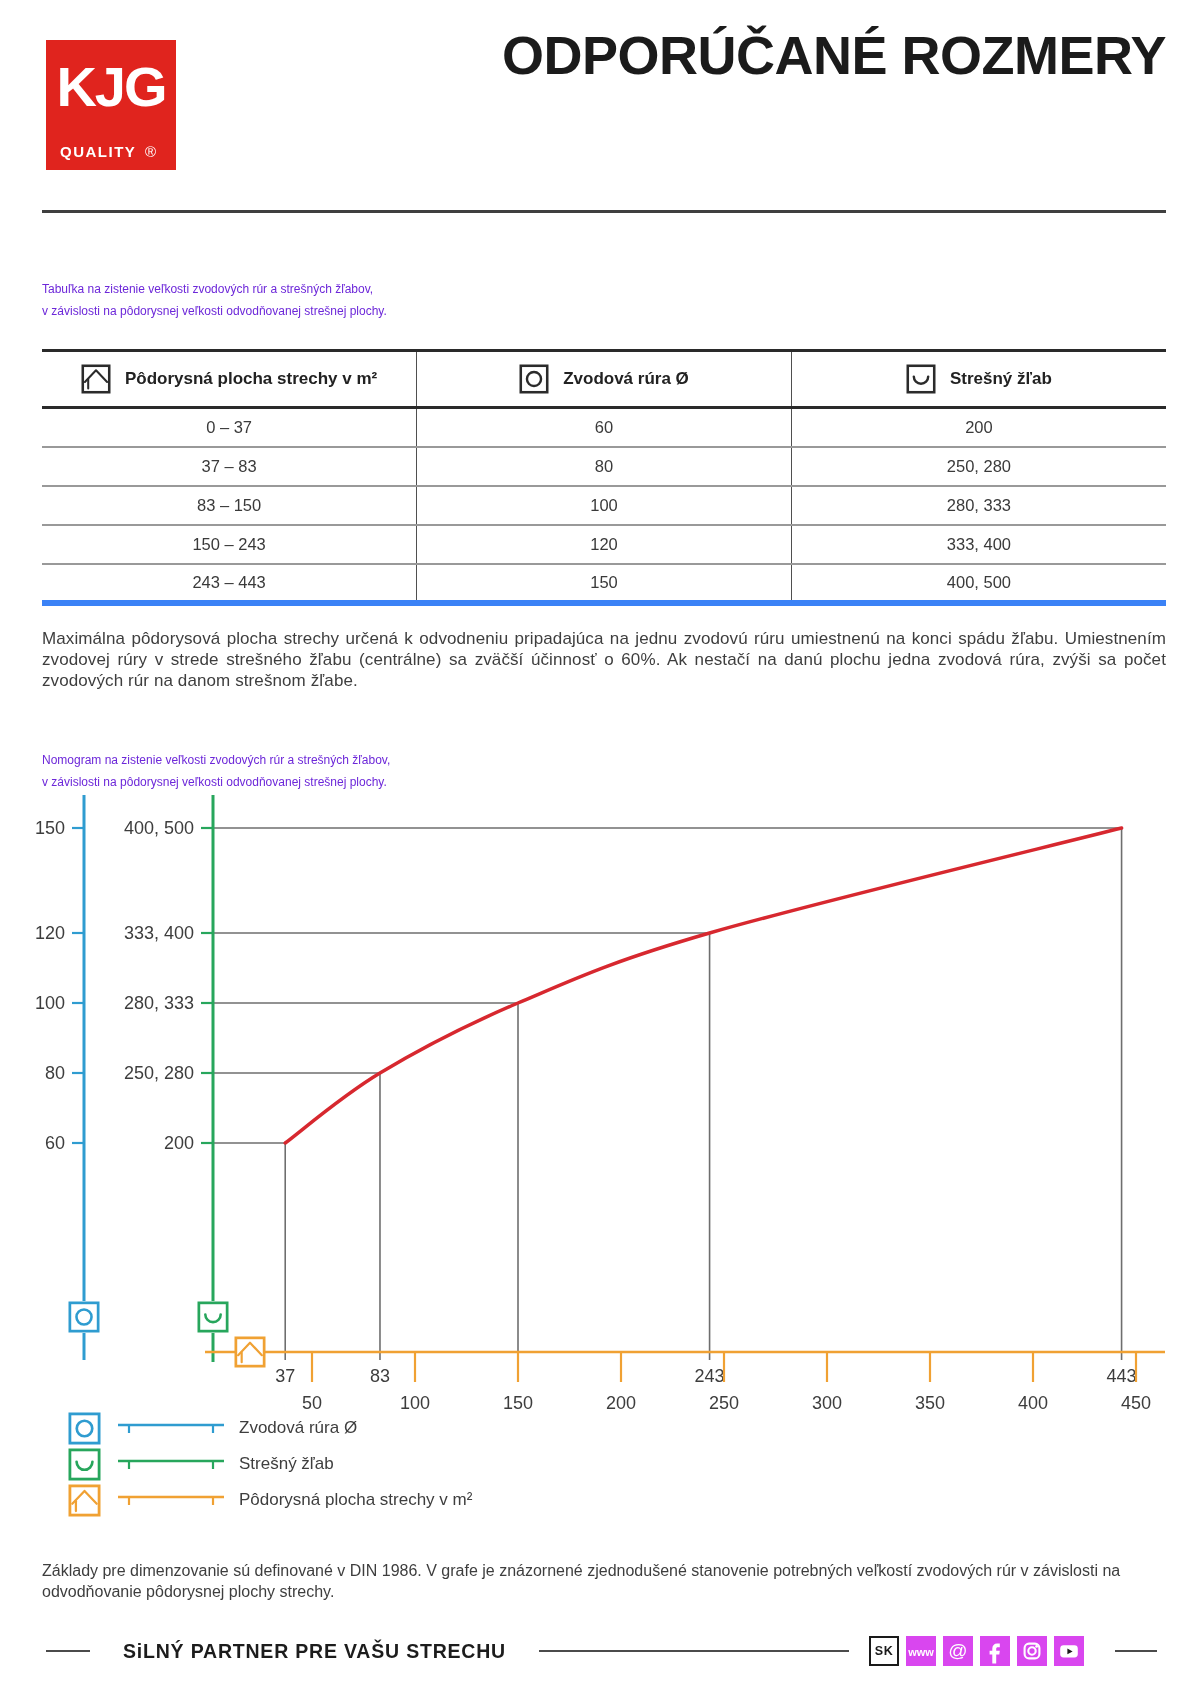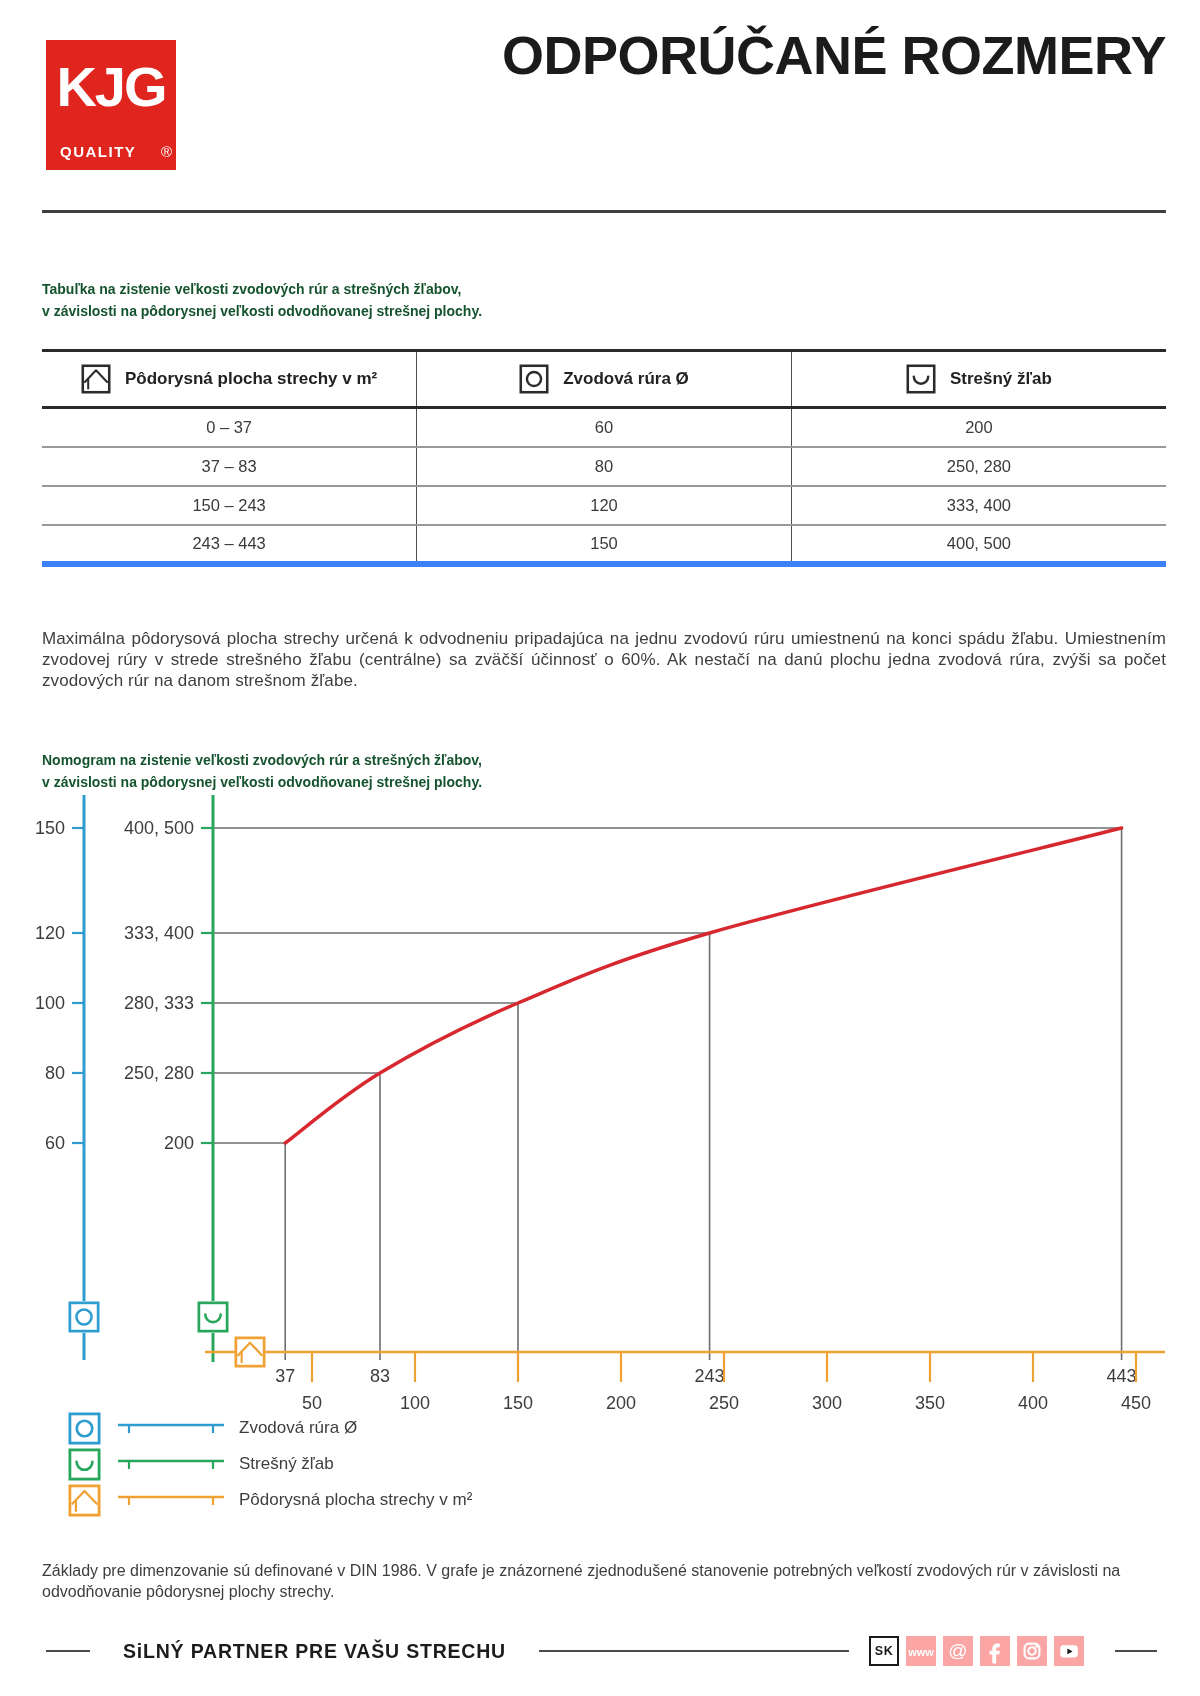--- a/index.html
+++ b/index.html
@@ -3,29 +3,29 @@
 <meta charset="utf-8">
 <style>
   html,body{margin:0;padding:0;background:#fff;}
   .page{position:relative;width:1200px;height:1696px;background:#ffffff;
         font-family:"Liberation Sans","DejaVu Sans",sans-serif;color:#3e3e3e;overflow:hidden;}
 
   
   .logo{position:absolute;left:46px;top:40px;width:130px;height:130px;background:#e0241e;
         display:flex;flex-direction:column;justify-content:space-between;}
   .logo-kjg{color:#fff;font-weight:bold;font-size:56px;letter-spacing:-2px;text-align:center;margin-top:14px;}
-  .logo-bottom{display:flex;justify-content:space-between;align-items:flex-end;padding:0 4px 10px 14px;}
+  .logo-bottom{display:flex;justify-content:space-between;align-items:flex-end;padding:0 20px 10px 14px;}
   .logo-quality{color:#fff;font-weight:bold;font-size:15px;letter-spacing:1.5px;}
   .logo-reg{color:#fff;font-size:15px;}
   .title{position:absolute;right:34px;top:22px;margin:0;text-align:right;
          font-size:54px;line-height:66px;font-weight:bold;color:#1b1b1b;letter-spacing:-0.5px;}
   .rule{position:absolute;left:42px;top:210px;width:1124px;height:3px;background:#3f3f3f;}
 
   
-  .sec-heading{position:absolute;left:42px;margin:0;font-weight:bold;font-size:14px;line-height:22px;color:#14532d;}
+  .sec-heading{position:absolute;left:42px;margin:0;font-weight:normal;font-size:12px;line-height:22px;color:#6d28d9;}
   #table-heading{top:278px;}
   #nomo-heading{top:728px;margin-top:21px;}
   .note{position:absolute;left:42px;top:628px;width:1124px;margin:0;
         font-size:17px;line-height:21px;color:#3e3e3e;text-align:justify;letter-spacing:0.1px;}
   .footnote{position:absolute;left:42px;top:1560px;width:1124px;margin:0;
         font-size:16px;line-height:21px;color:#3e3e3e;}
 
   
   .dim-table{position:absolute;left:42px;top:349px;width:1124px;border-collapse:collapse;table-layout:fixed;}
   .dim-table th,.dim-table td{border-left:1.5px solid #4f4f4f;padding:0;text-align:center;vertical-align:middle;}
@@ -50,21 +50,21 @@
 
   
   .bottombar{position:absolute;left:46px;top:1633px;width:1111px;height:36px;
              display:flex;align-items:center;gap:20px;}
   .bar-line{height:2.5px;background:#4b4b4b;}
   .bar-dash{width:44px;}
   .bar-grow{flex:1 1 auto;}
   .bar-end{width:42px;}
   .slogan{font-size:19.5px;font-weight:bold;letter-spacing:0.8px;color:#1c1c1c;margin:0 13px;white-space:nowrap;}
   .social{display:flex;align-items:flex-end;gap:7px;margin-right:11px;}
-  .sq{width:30px;height:30px;background:#fca5a5;display:flex;align-items:center;justify-content:center;}
+  .sq{width:30px;height:30px;background:#d946ef;display:flex;align-items:center;justify-content:center;}
   .sq.sk{background:#fff;border:2px solid #1a1a1a;width:26px;height:26px;
          font-size:12.5px;font-weight:bold;color:#1a1a1a;letter-spacing:0.5px;}
 </style>
 </head>
 <body>
 
 <div class="page">
 
   <div class="logo">
     <div class="logo-kjg">KJG</div>
@@ -121,20 +121,25 @@
     <tbody>
         <tr>
           <td>0 – 37</td>
           <td>60</td>
           <td>200</td>
         </tr>
         <tr>
           <td>37 – 83</td>
           <td>80</td>
           <td>250, 280</td>
+        </tr>
+        <tr>
+          <td>83 – 150</td>
+          <td>100</td>
+          <td>280, 333</td>
         </tr>
         <tr>
           <td>150 – 243</td>
           <td>120</td>
           <td>333, 400</td>
         </tr>
         <tr>
           <td>243 – 443</td>
           <td>150</td>
           <td>400, 500</td>

